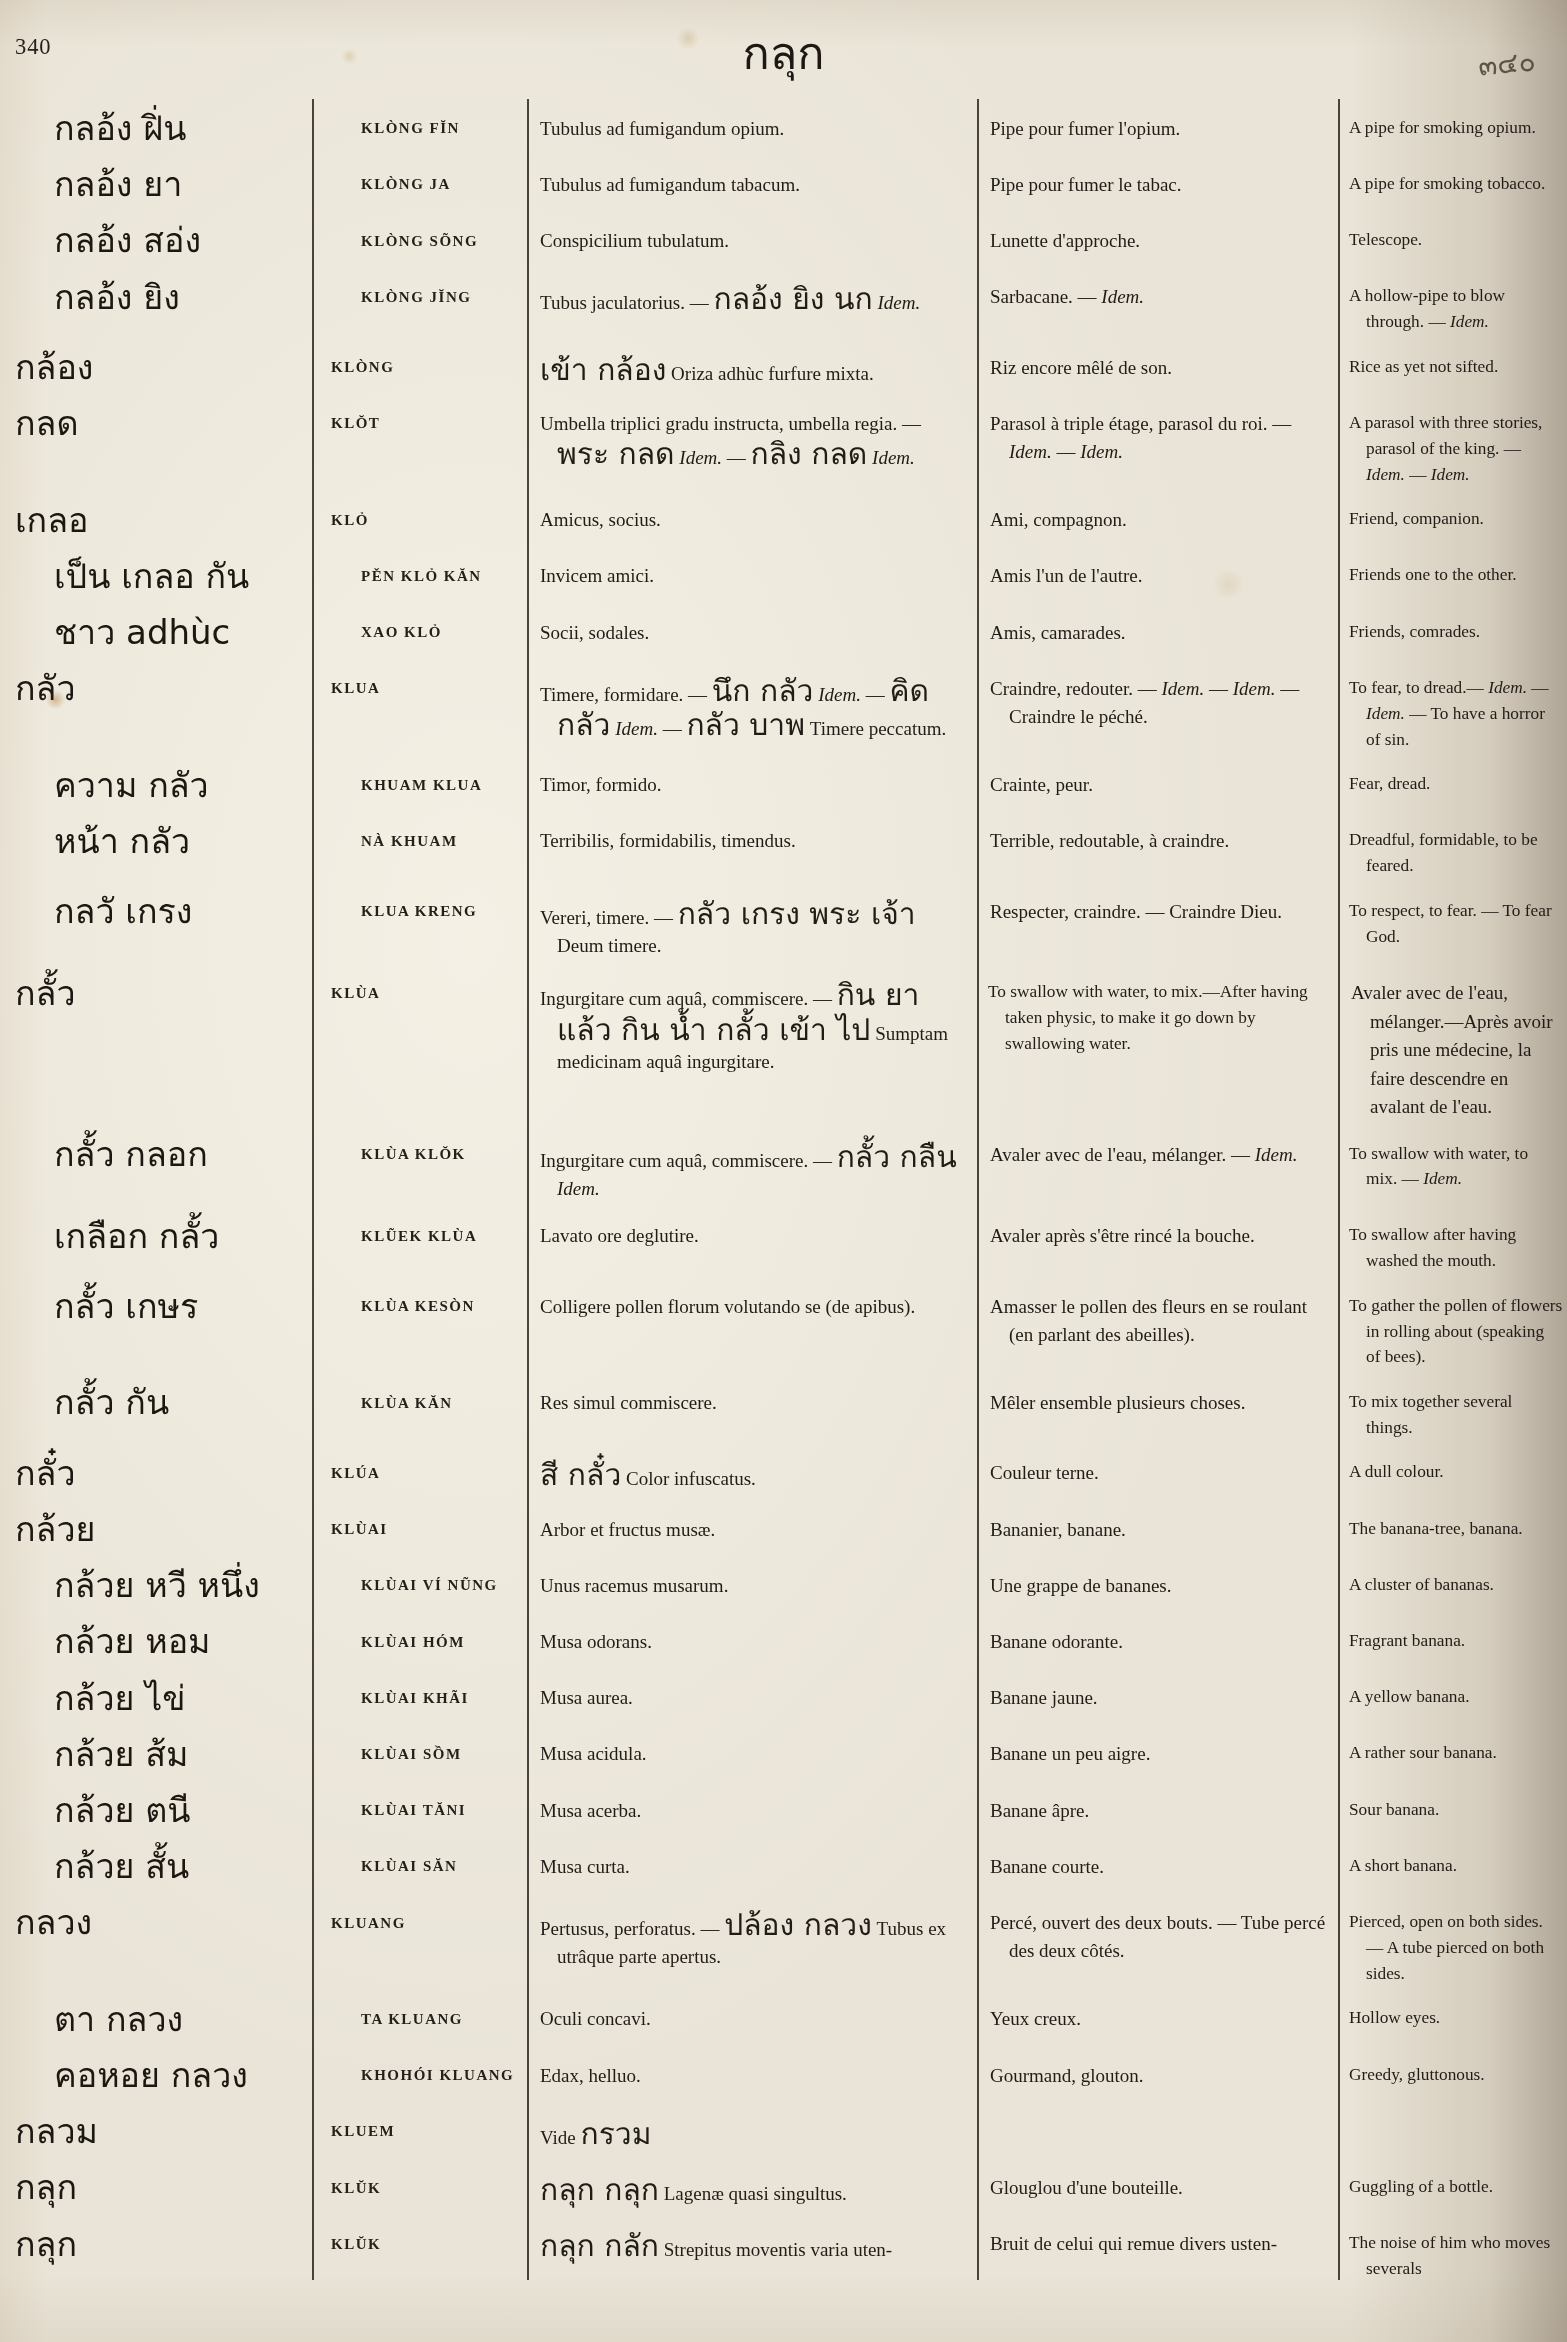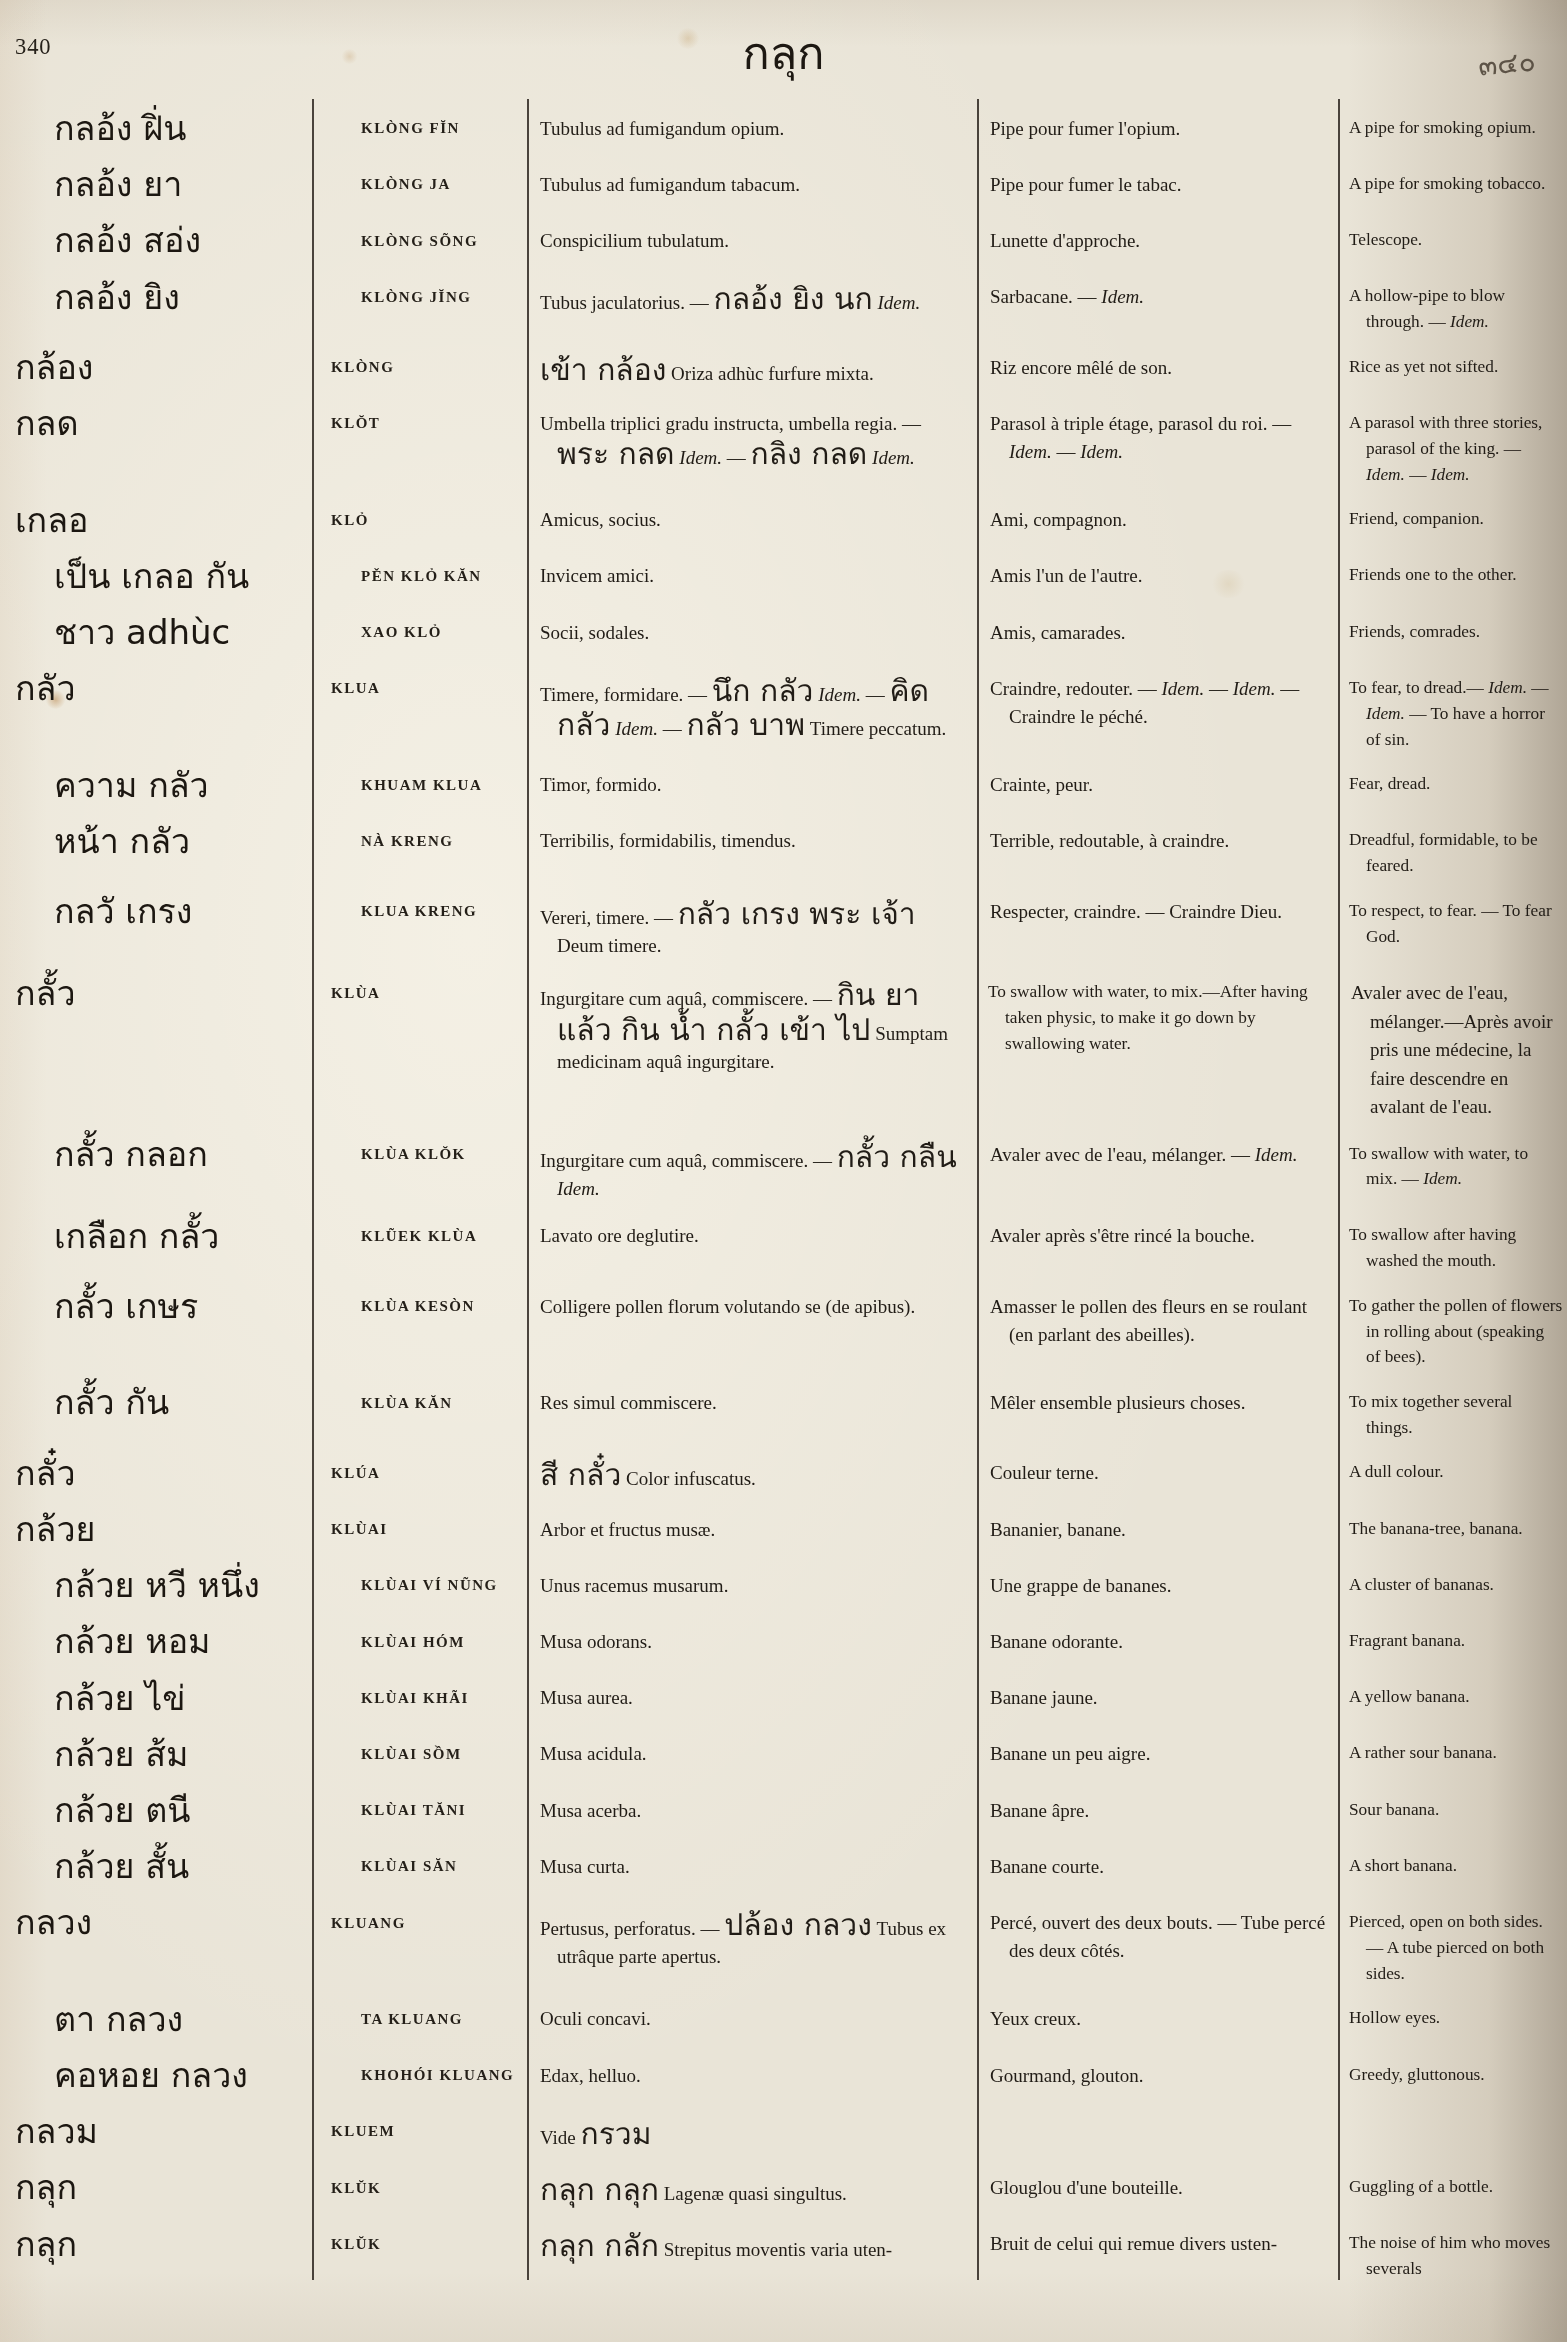--- a/index.html
+++ b/index.html
@@ -154,21 +154,21 @@
   <div class="row ind">
     <div class="c thai">ความ กลัว</div>
     <div class="c roman">KHUAM KLUA</div>
     <div class="c lat"><span class="rtxt">Timor, formido.</span></div>
     <div class="c fr"><span class="rtxt">Crainte, peur.</span></div>
     <div class="c en"><span class="rtxt">Fear, dread.</span></div>
   </div>
 
   <div class="row ind">
     <div class="c thai">หน้า กลัว</div>
-    <div class="c roman">NÀ KRENG</div>
+    <div class="c roman">NÀ KHUAM</div>
     <div class="c lat"><span class="rtxt">Terribilis, formidabilis, timendus.</span></div>
     <div class="c fr"><span class="rtxt">Terrible, redoutable, à craindre.</span></div>
     <div class="c en"><span class="rtxt">Dreadful, formidable, to be feared.</span></div>
   </div>
 
   <div class="row ind">
     <div class="c thai">กลวั เกรง</div>
     <div class="c roman">KLUA KRENG</div>
     <div class="c lat"><span class="rtxt">Vereri, timere. — </span><span class="inth">กลัว เกรง พระ เจ้า</span><span class="rtxt"> Deum timere.</span></div>
     <div class="c fr"><span class="rtxt">Respecter, craindre. — Craindre Dieu.</span></div>

